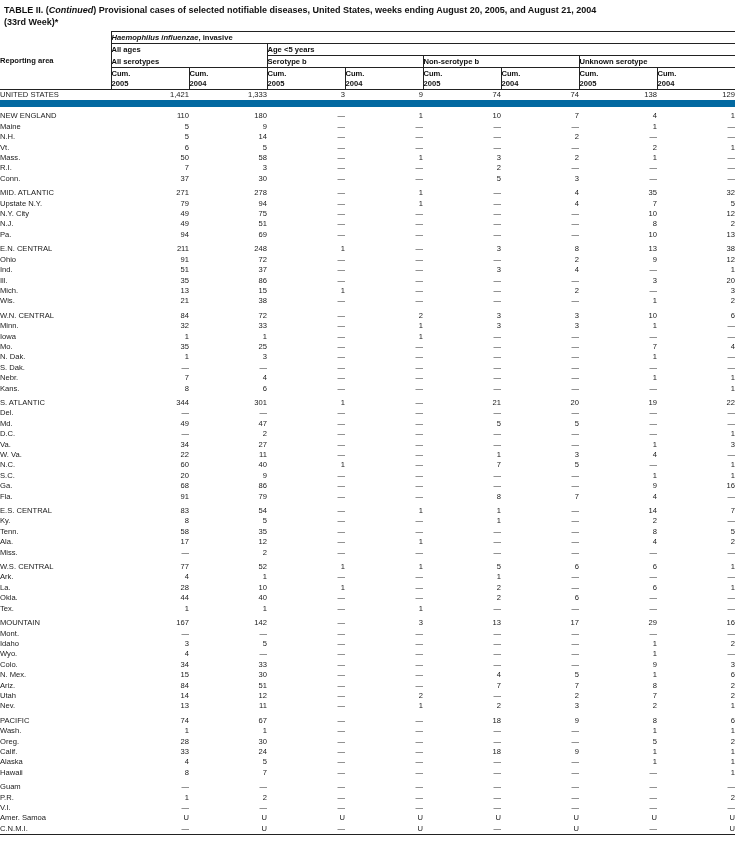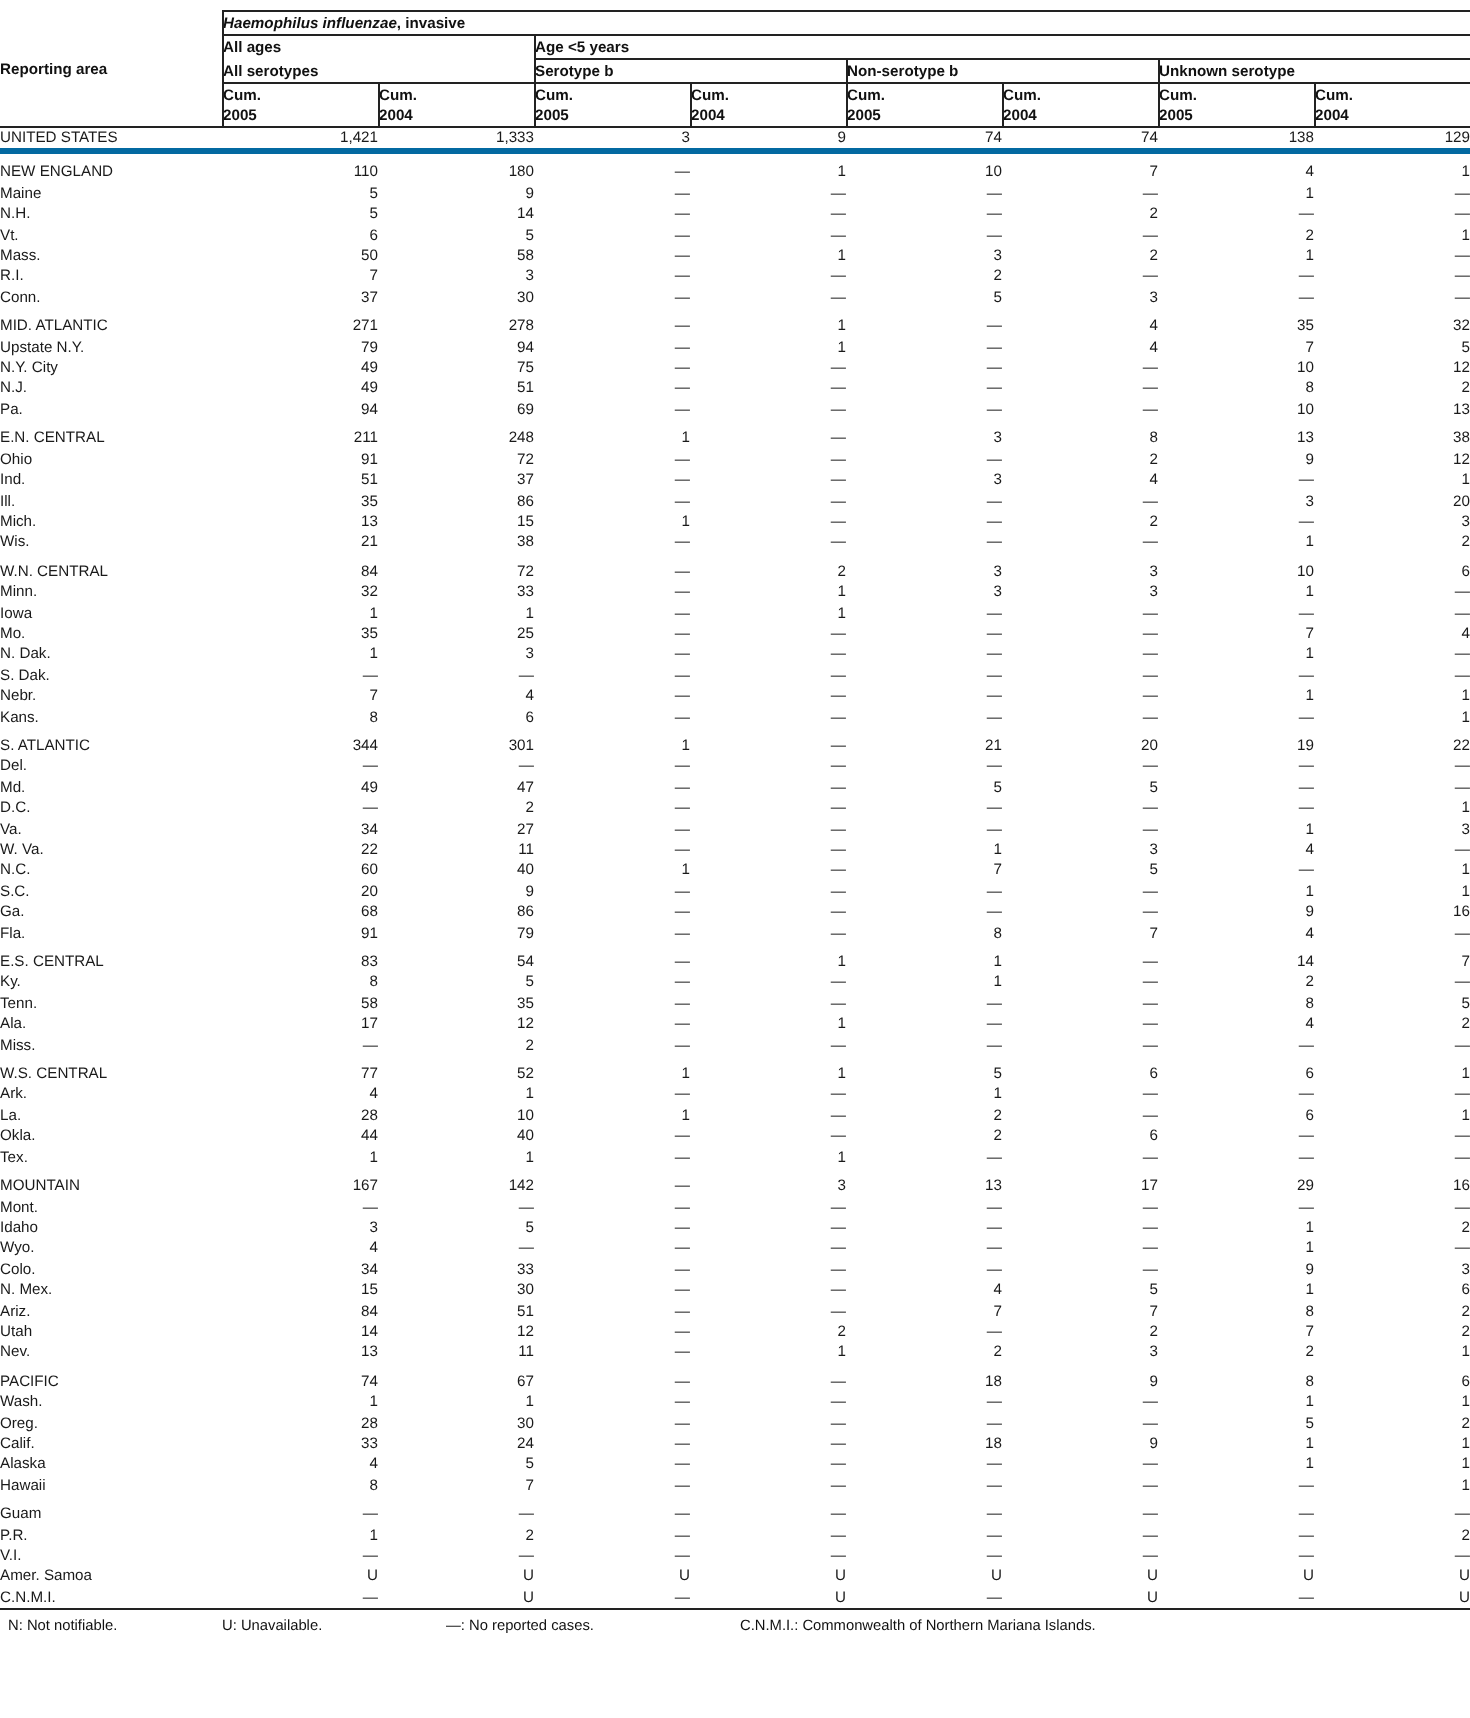--- a/index.html
+++ b/index.html
@@ -30,34 +30,35 @@
     text-align:left; vertical-align:bottom; padding-left:5px;
     border-bottom:1.5px solid #222; font-size:7.6px;
   }
   .bt { border-top:1px solid #222; }
   .bb { border-bottom:1px solid #222; }
   .bl { border-left:1px solid #222; }
   .hb { border-bottom:1.5px solid #222; }
   .cum-line { display:block; line-height:9.5px; }
   .lbl { text-align:left; padding-left:5px; }
   .num { text-align:right; padding-right:13px; }
-  tr.us td { border-bottom:3px solid #0369a1; }
+  tr.us td { border-bottom:7px solid #0369a1; }
   tr.last td { border-bottom:1.5px solid #222; }
   tr.sp td { height:4px; line-height:4px; font-size:1px; }
   .footnotes { padding:3px 4px 0 4px; }
   .fn-line1 { font-size:7.4px; line-height:9.5px; color:#111; }
   .fn-line1 .seg { display:inline-block; }
   .seg1 { width:107px; } .seg2 { width:112px; } .seg3 { width:147px; }
   .fn-line2 { font-size:7.4px; line-height:9.5px; color:#111; }
 </style>
 </head>
 <body>
 
 <div class="page">
 
+  <div class="title"><span>TABLE II. (</span><i>Continued</i><span>) Provisional cases of selected notifiable diseases, United States, weeks ending August 20, 2005, and August 21, 2004</span><br><span>(33rd Week)*</span></div>
 
   <table class="tbl">
     <colgroup>
       <col style="width:111px">
       <col style="width:78px">
         <col style="width:78px">
       <col style="width:78px">
         <col style="width:78px">
       <col style="width:78px">
         <col style="width:78px">
@@ -879,16 +880,15 @@
           <td class="num">U</td>
           <td class="num">—</td>
           <td class="num">U</td>
           <td class="num">—</td>
           <td class="num">U</td>
         </tr>
       </tbody>
   </table>
 
   <div class="footnotes">
-    <div class="fn-line1"><span class="seg seg1">N: Not notifiable.</span><span class="seg seg2">U: Unavailable.</span><span class="seg seg3">—: No reported cases.</span><span class="seg">C.N.M.I.: Commonwealth of Northern Mariana Islands.</span></div>
   </div>
 
 </div>
 
 </body></html>

